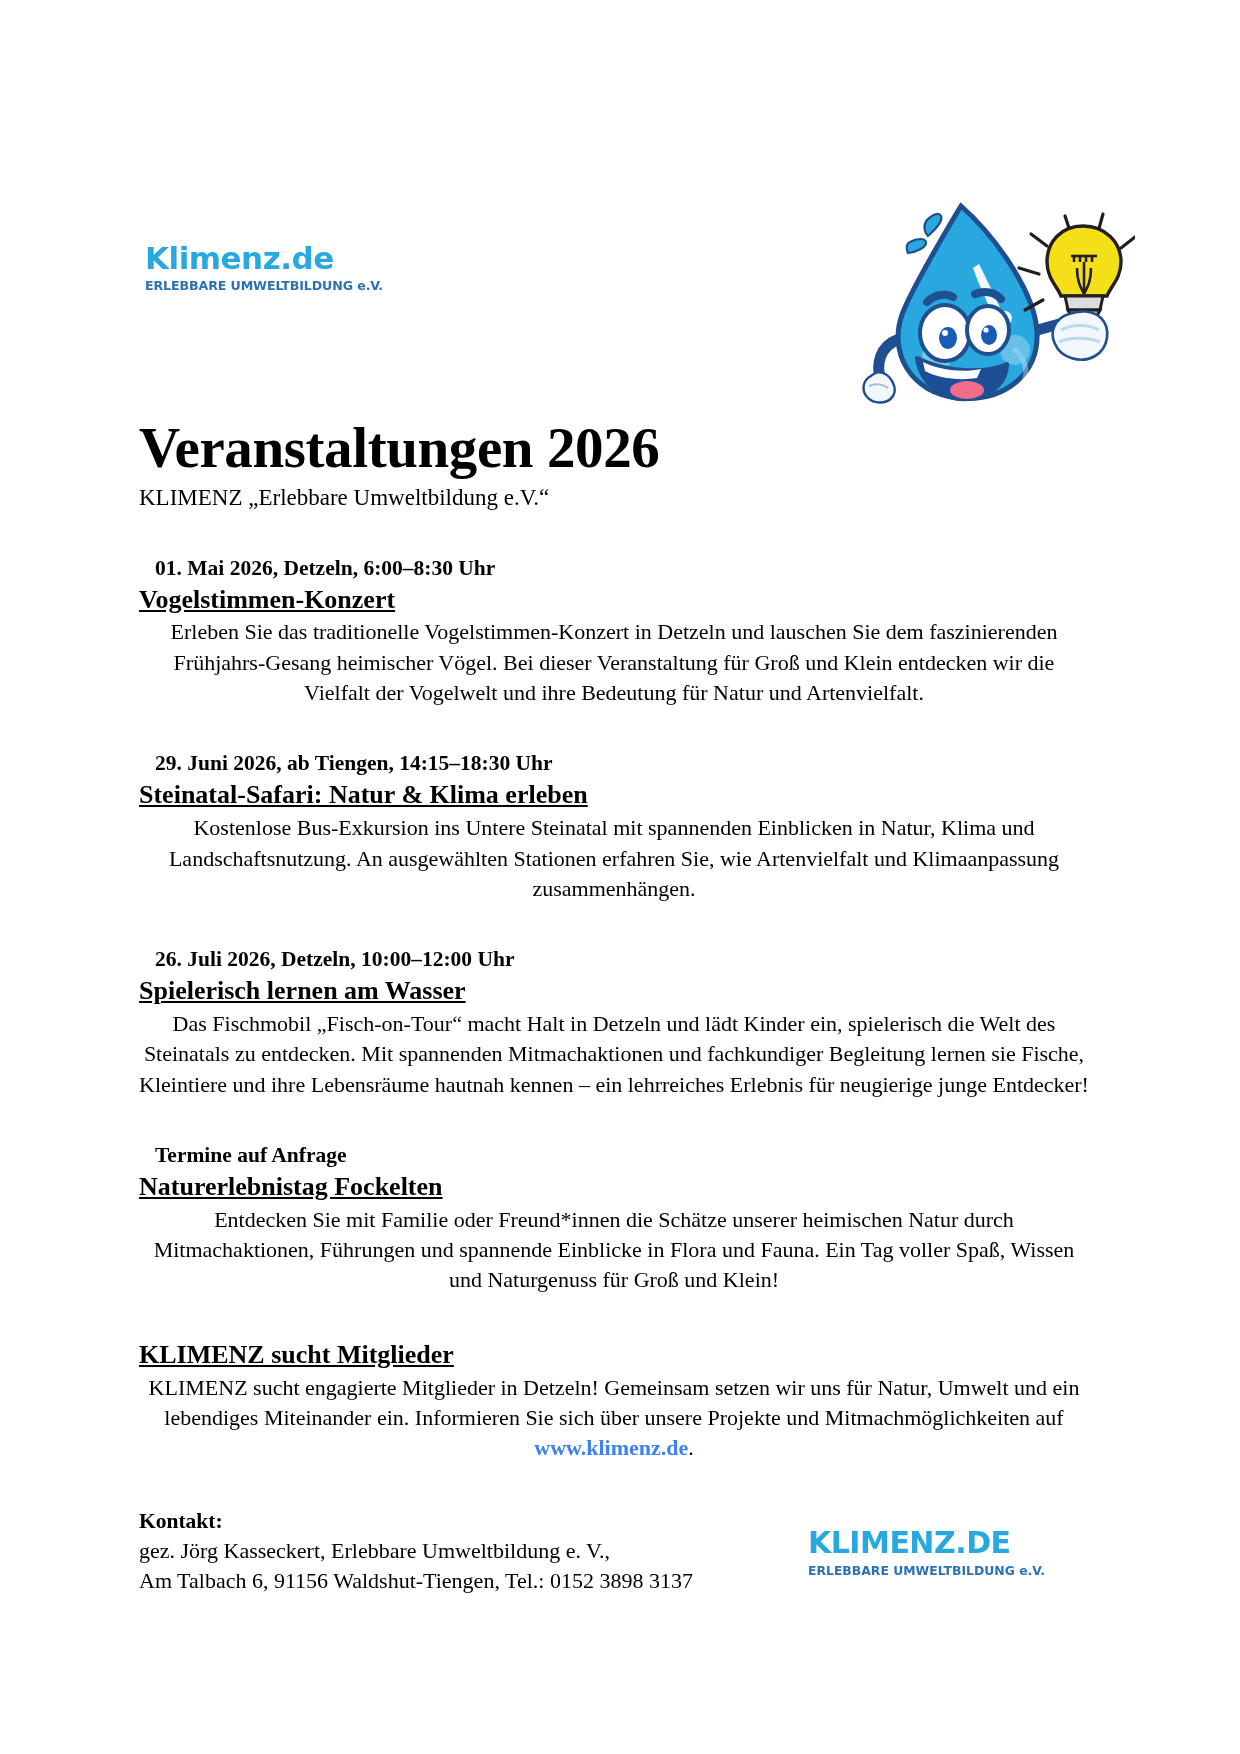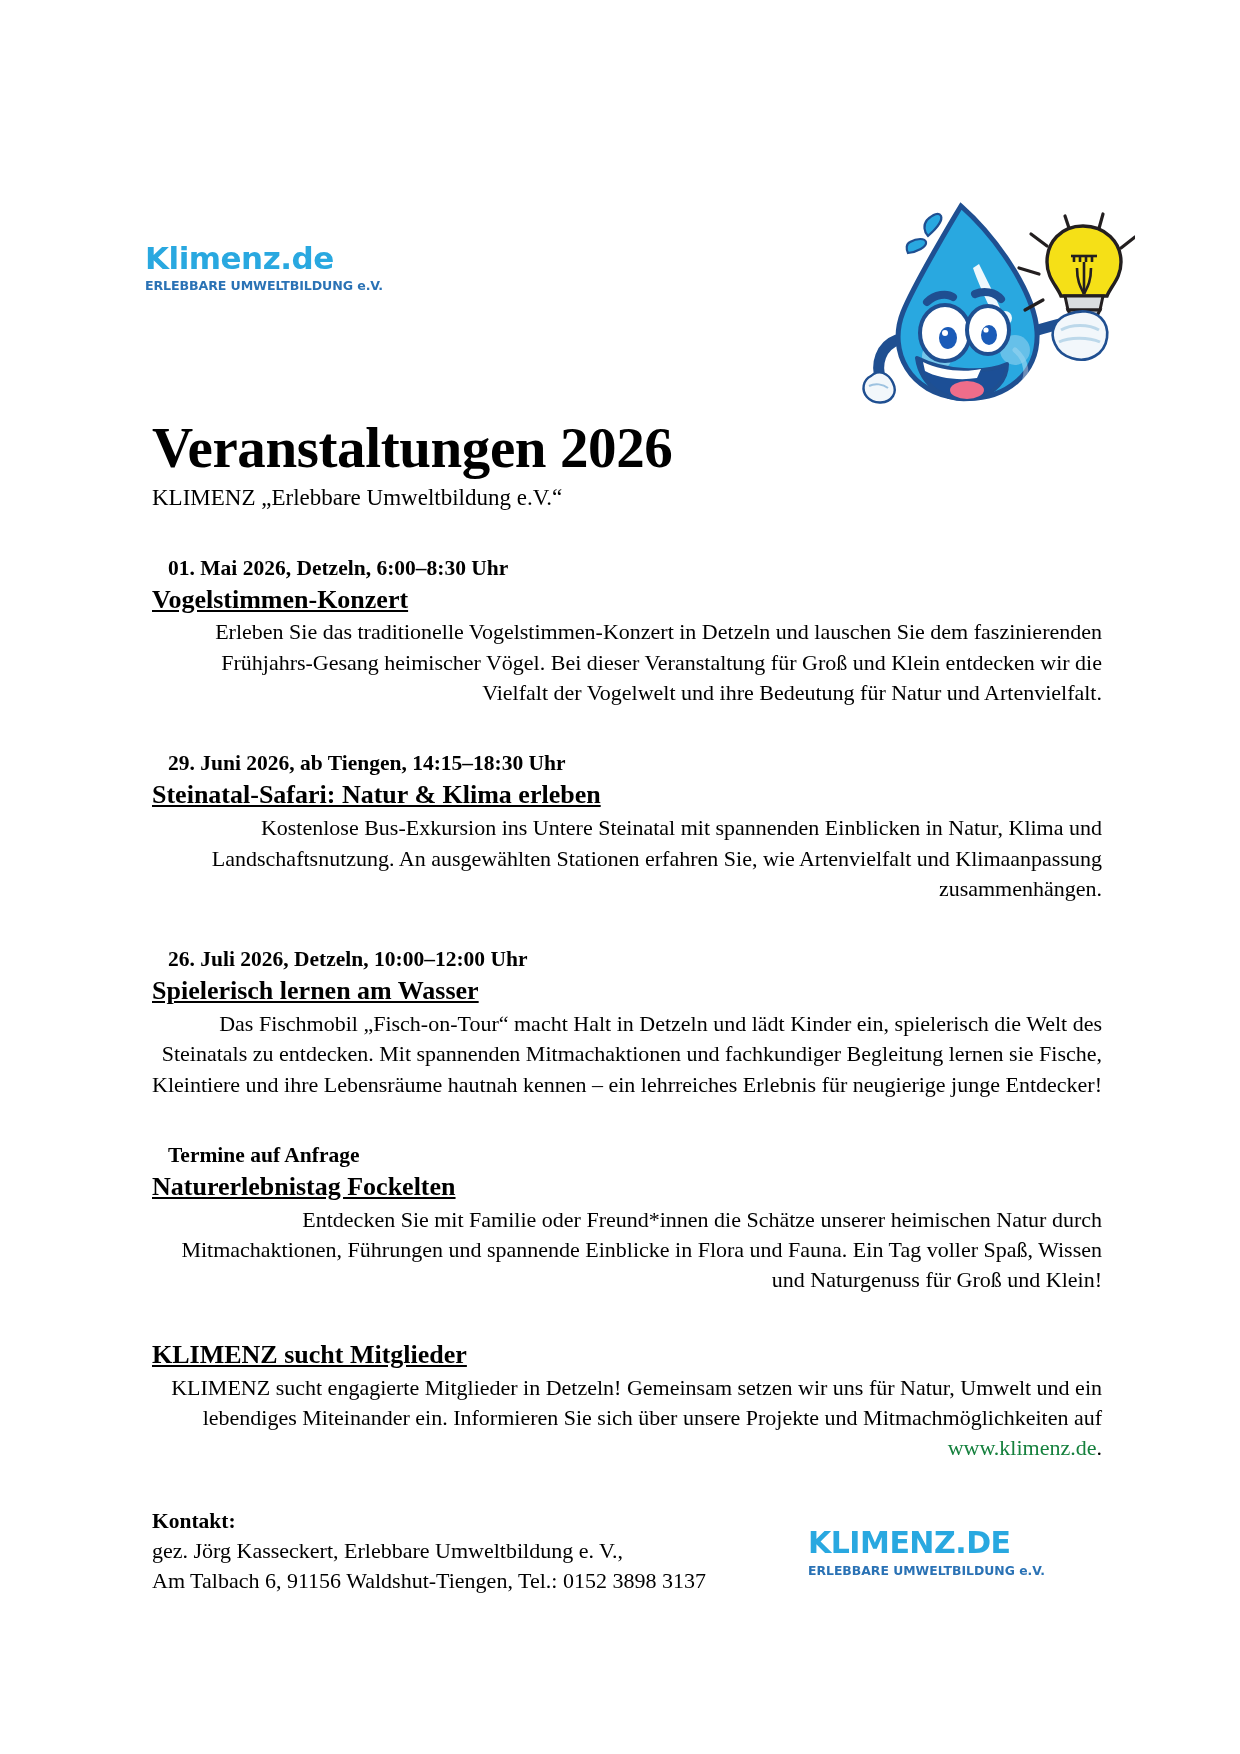--- a/index.html
+++ b/index.html
@@ -64,21 +64,21 @@
     left: 855px;
     top: 190px;
     width: 280px;
     height: 230px;
   }
   .mascot svg { display: block; }
 
   
   .doc {
     position: absolute;
-    left: 152px;
+    left: 139px;
     top: 418px;
     width: 950px;
   }
 
   .doc-title {
     font-family: "Liberation Serif", serif;
     font-weight: bold;
     font-size: 57px;
     line-height: 1.05;
     letter-spacing: -0.4px;
@@ -105,26 +105,26 @@
     font-weight: bold;
     font-size: 26px;
     line-height: 1.3;
     text-decoration: underline;
     text-underline-offset: 2px;
   }
   .ev-body {
     font-size: 22px;
     line-height: 1.38;
     margin-top: 1px;
-    text-align: right;
+    text-align: center;
   }
 
   .link {
-    color: #15803d;
-    font-weight: normal;
+    color: #3b82f6;
+    font-weight: bold;
     text-decoration: none;
   }
 
   .contact {
     margin-top: 44px;
   }
   .contact-label {
     font-weight: bold;
     font-size: 21.5px;
     line-height: 1.3;

